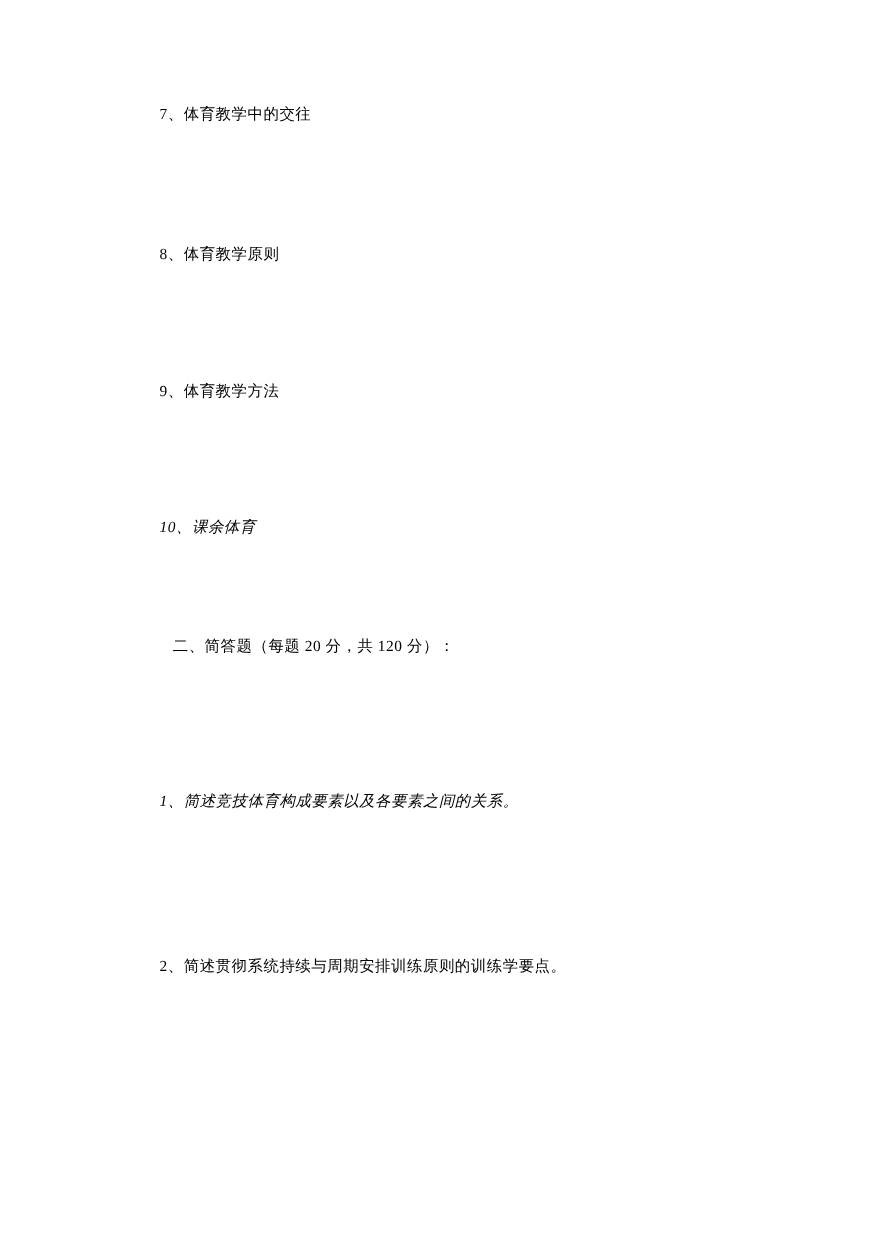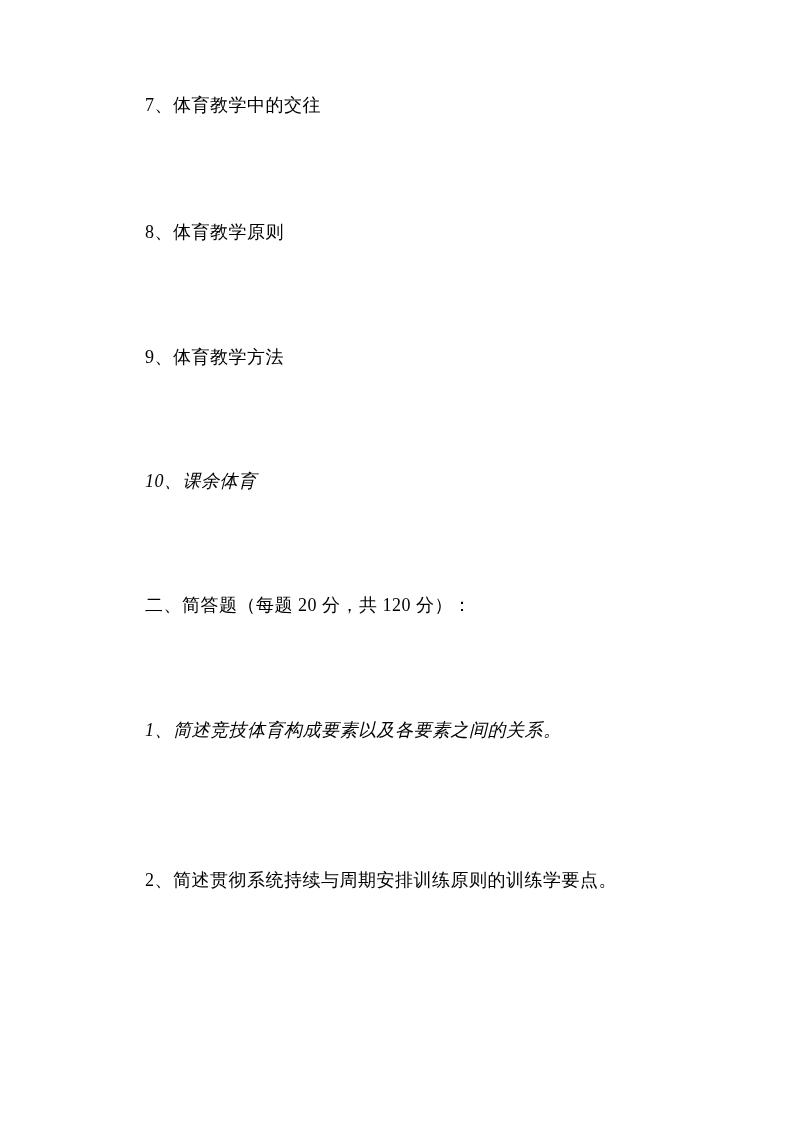--- a/index.html
+++ b/index.html
@@ -13,30 +13,30 @@
       height: 1123px;
       background: #ffffff;
       overflow: hidden;
       font-family: "Liberation Serif", "DejaVu Serif", serif;
       color: #000000;
     }
     .doc-line {
       position: absolute;
       left: 145px;
       margin: 0;
-      font-size: 18px;
+      font-size: 14px;
       line-height: 18px;
       white-space: nowrap;
       letter-spacing: 0.5px;
     }
     .l0 { top: 96px; }
     .l1 { top: 223px; text-align: center; }
     .l2 { top: 348px; }
     .l3 { top: 472px; font-style: italic; }
-    .l4 { top: 596px; }
+    .l4 { top: 580px; margin-left: 12px; }
     .l5 { top: 721px; font-style: italic; }
     .l6 { top: 871px; }
     .l7 { top: 969px; }
   </style>
 </head>
 <body>
 
 <div class="page">
   <p class="doc-line l0">7、体育教学中的交往</p>
   <p class="doc-line l1">8、体育教学原则</p>

